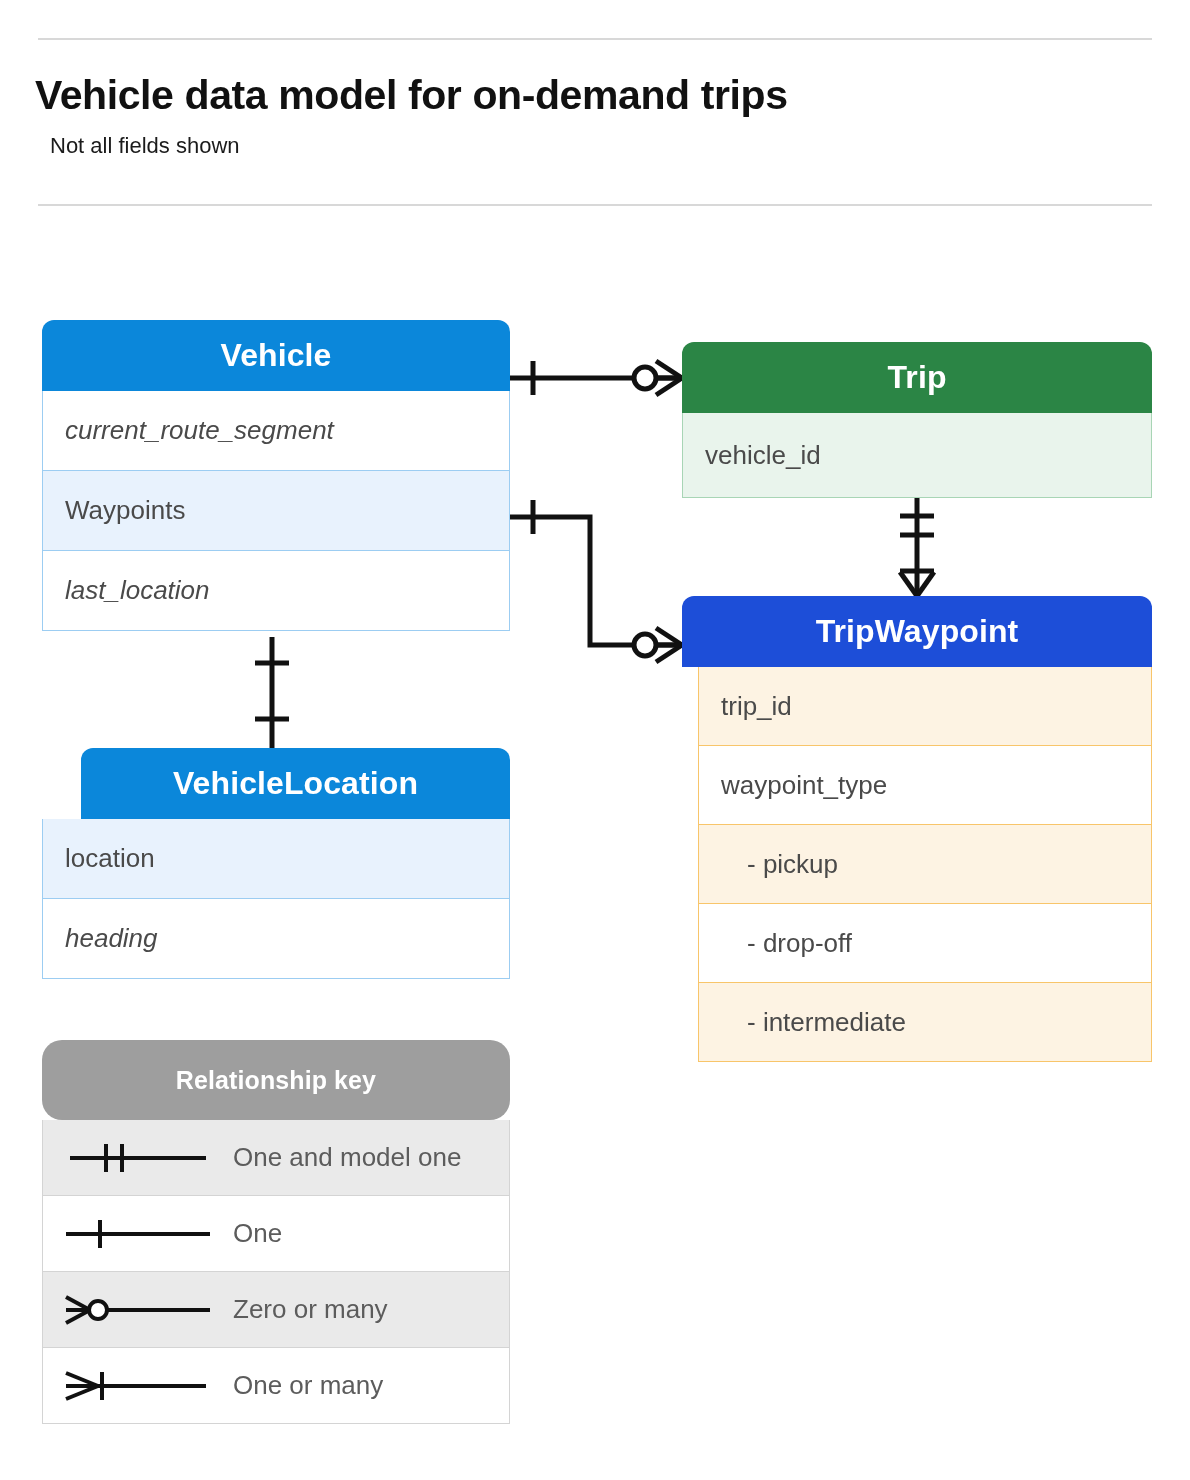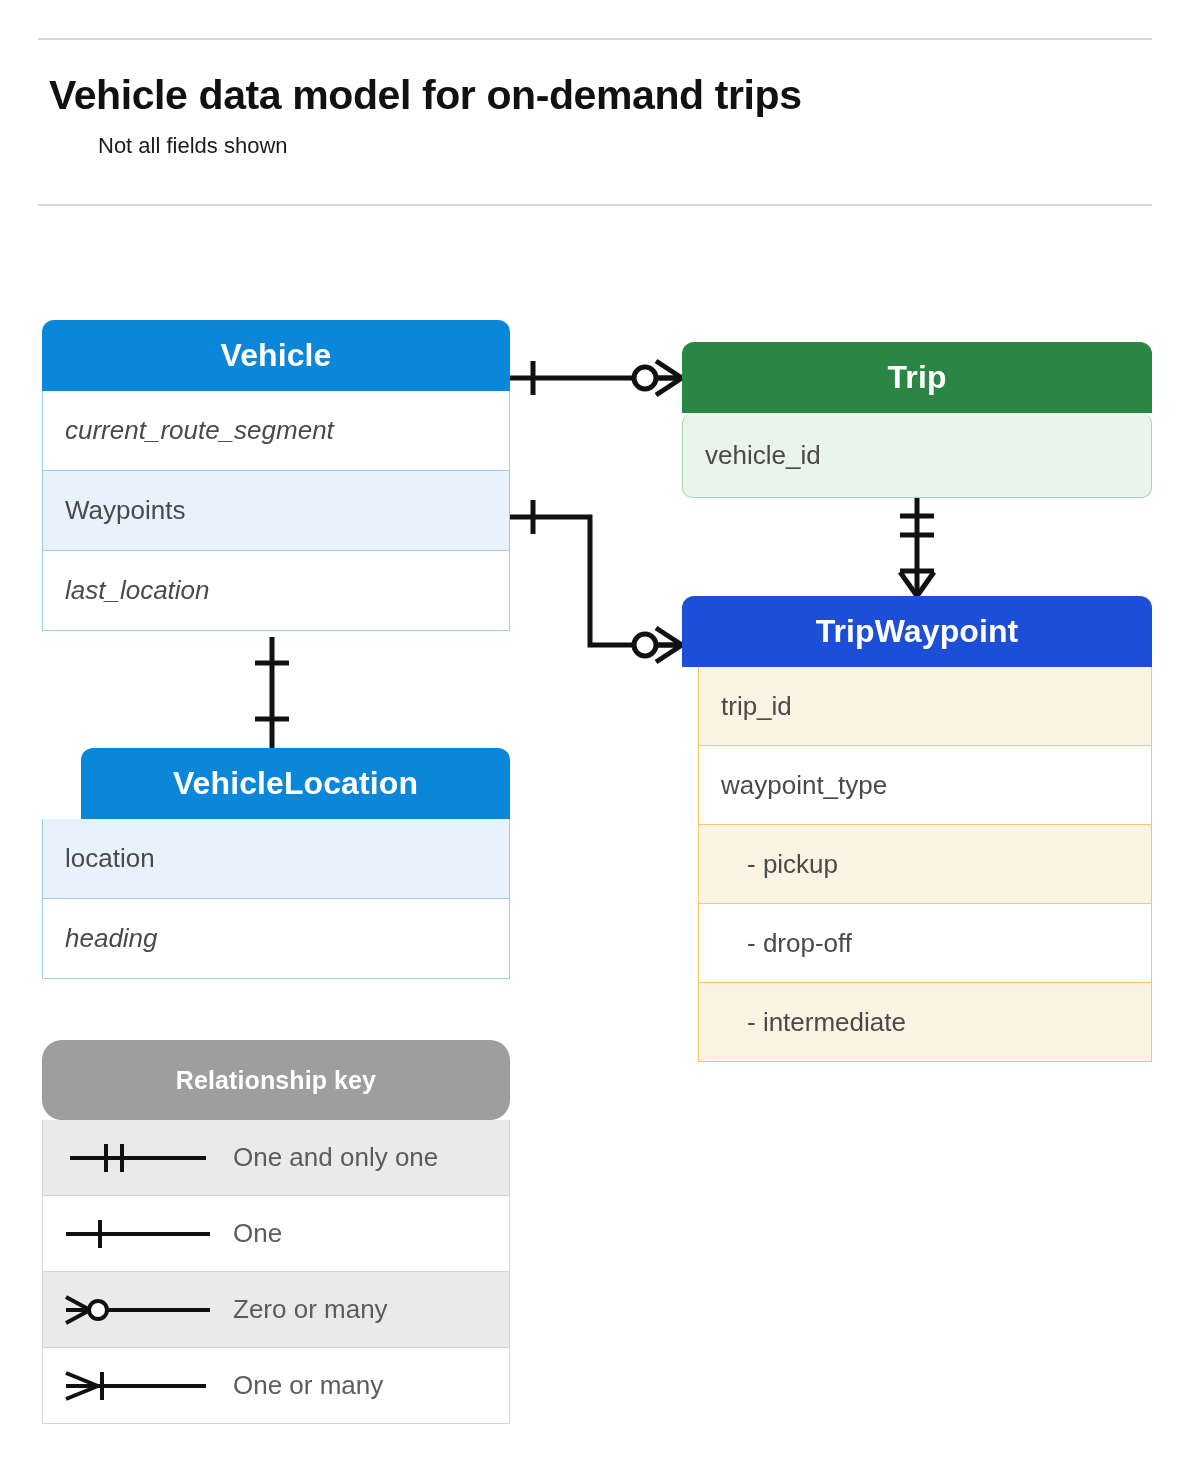--- a/index.html
+++ b/index.html
@@ -15,35 +15,34 @@
   .divider {
     position: absolute;
     height: 2px;
     background: #d8d8d8;
   }
   #divider-top  { left: 38px; top: 38px;  width: 1114px; }
   #divider-head { left: 38px; top: 204px; width: 1114px; }
 
   #page-title {
     position: absolute;
-    left: 49px; top: 72px;
+    left: 35px; top: 72px;
     font-size: 41px;
     font-weight: 700;
     letter-spacing: -0.4px;
     color: #111111;
     white-space: nowrap;
   }
   #page-subtitle {
     position: absolute;
     left: 50px; top: 133px;
     font-size: 22px;
     font-weight: 400;
     color: #1b1b1b;
     white-space: nowrap;
-    margin-left: 48px;
   }
 
   
   .entity { position: absolute; }
   .entity-header {
     border-radius: 12px 12px 0 0;
     color: #ffffff;
     font-size: 32px;
     font-weight: 700;
     text-align: center;
@@ -91,21 +90,21 @@
   #entity-vehicle          { left: 42px;  top: 320px; width: 468px; }
   #entity-vehicle .entity-header { height: 71px; }
   #entity-vehicle .entity-row    { height: 80px; }
 
   #entity-vehiclelocation  { left: 42px;  top: 748px; width: 468px; }
   #entity-vehiclelocation .entity-header { height: 71px; margin-left: 39px; }
   #entity-vehiclelocation .entity-row    { height: 80px; }
 
   #entity-trip             { left: 682px; top: 342px; width: 470px; }
   #entity-trip .entity-header { height: 71px; }
-  #entity-trip .entity-row    { height: 85px; border-radius: 10px; }
+  #entity-trip .entity-row    { height: 85px; }
 
   #entity-tripwaypoint     { left: 682px; top: 596px; width: 470px; }
   #entity-tripwaypoint .entity-header { height: 71px; }
   #entity-tripwaypoint .entity-row    { height: 79px; margin-left: 16px; }
 
   #legend-box { left: 42px; top: 1040px; width: 468px; }
   #legend-box .entity-header { height: 80px; font-size: 25px; border-radius: 20px; }
   #legend-box .entity-row {
     height: 76px;
     padding-left: 0;
@@ -225,21 +224,21 @@
       <div class="entity-row alt">
         <div class="legend-symbol">
           <svg width="160" height="40" viewBox="0 0 160 40">
             <g stroke="#111111" stroke-width="4" fill="none">
               <line x1="12" y1="20" x2="148" y2="20"></line>
               <line x1="48" y1="6" x2="48" y2="34"></line>
               <line x1="64" y1="6" x2="64" y2="34"></line>
             </g>
           </svg>
         </div>
-        <div class="legend-label">One and only one</div>
+        <div class="legend-label">One and model one</div>
       </div>
 
       <div class="entity-row plain">
         <div class="legend-symbol">
           <svg width="160" height="40" viewBox="0 0 160 40">
             <g stroke="#111111" stroke-width="4" fill="none">
               <line x1="8" y1="20" x2="152" y2="20"></line>
               <line x1="42" y1="6" x2="42" y2="34"></line>
             </g>
           </svg>

